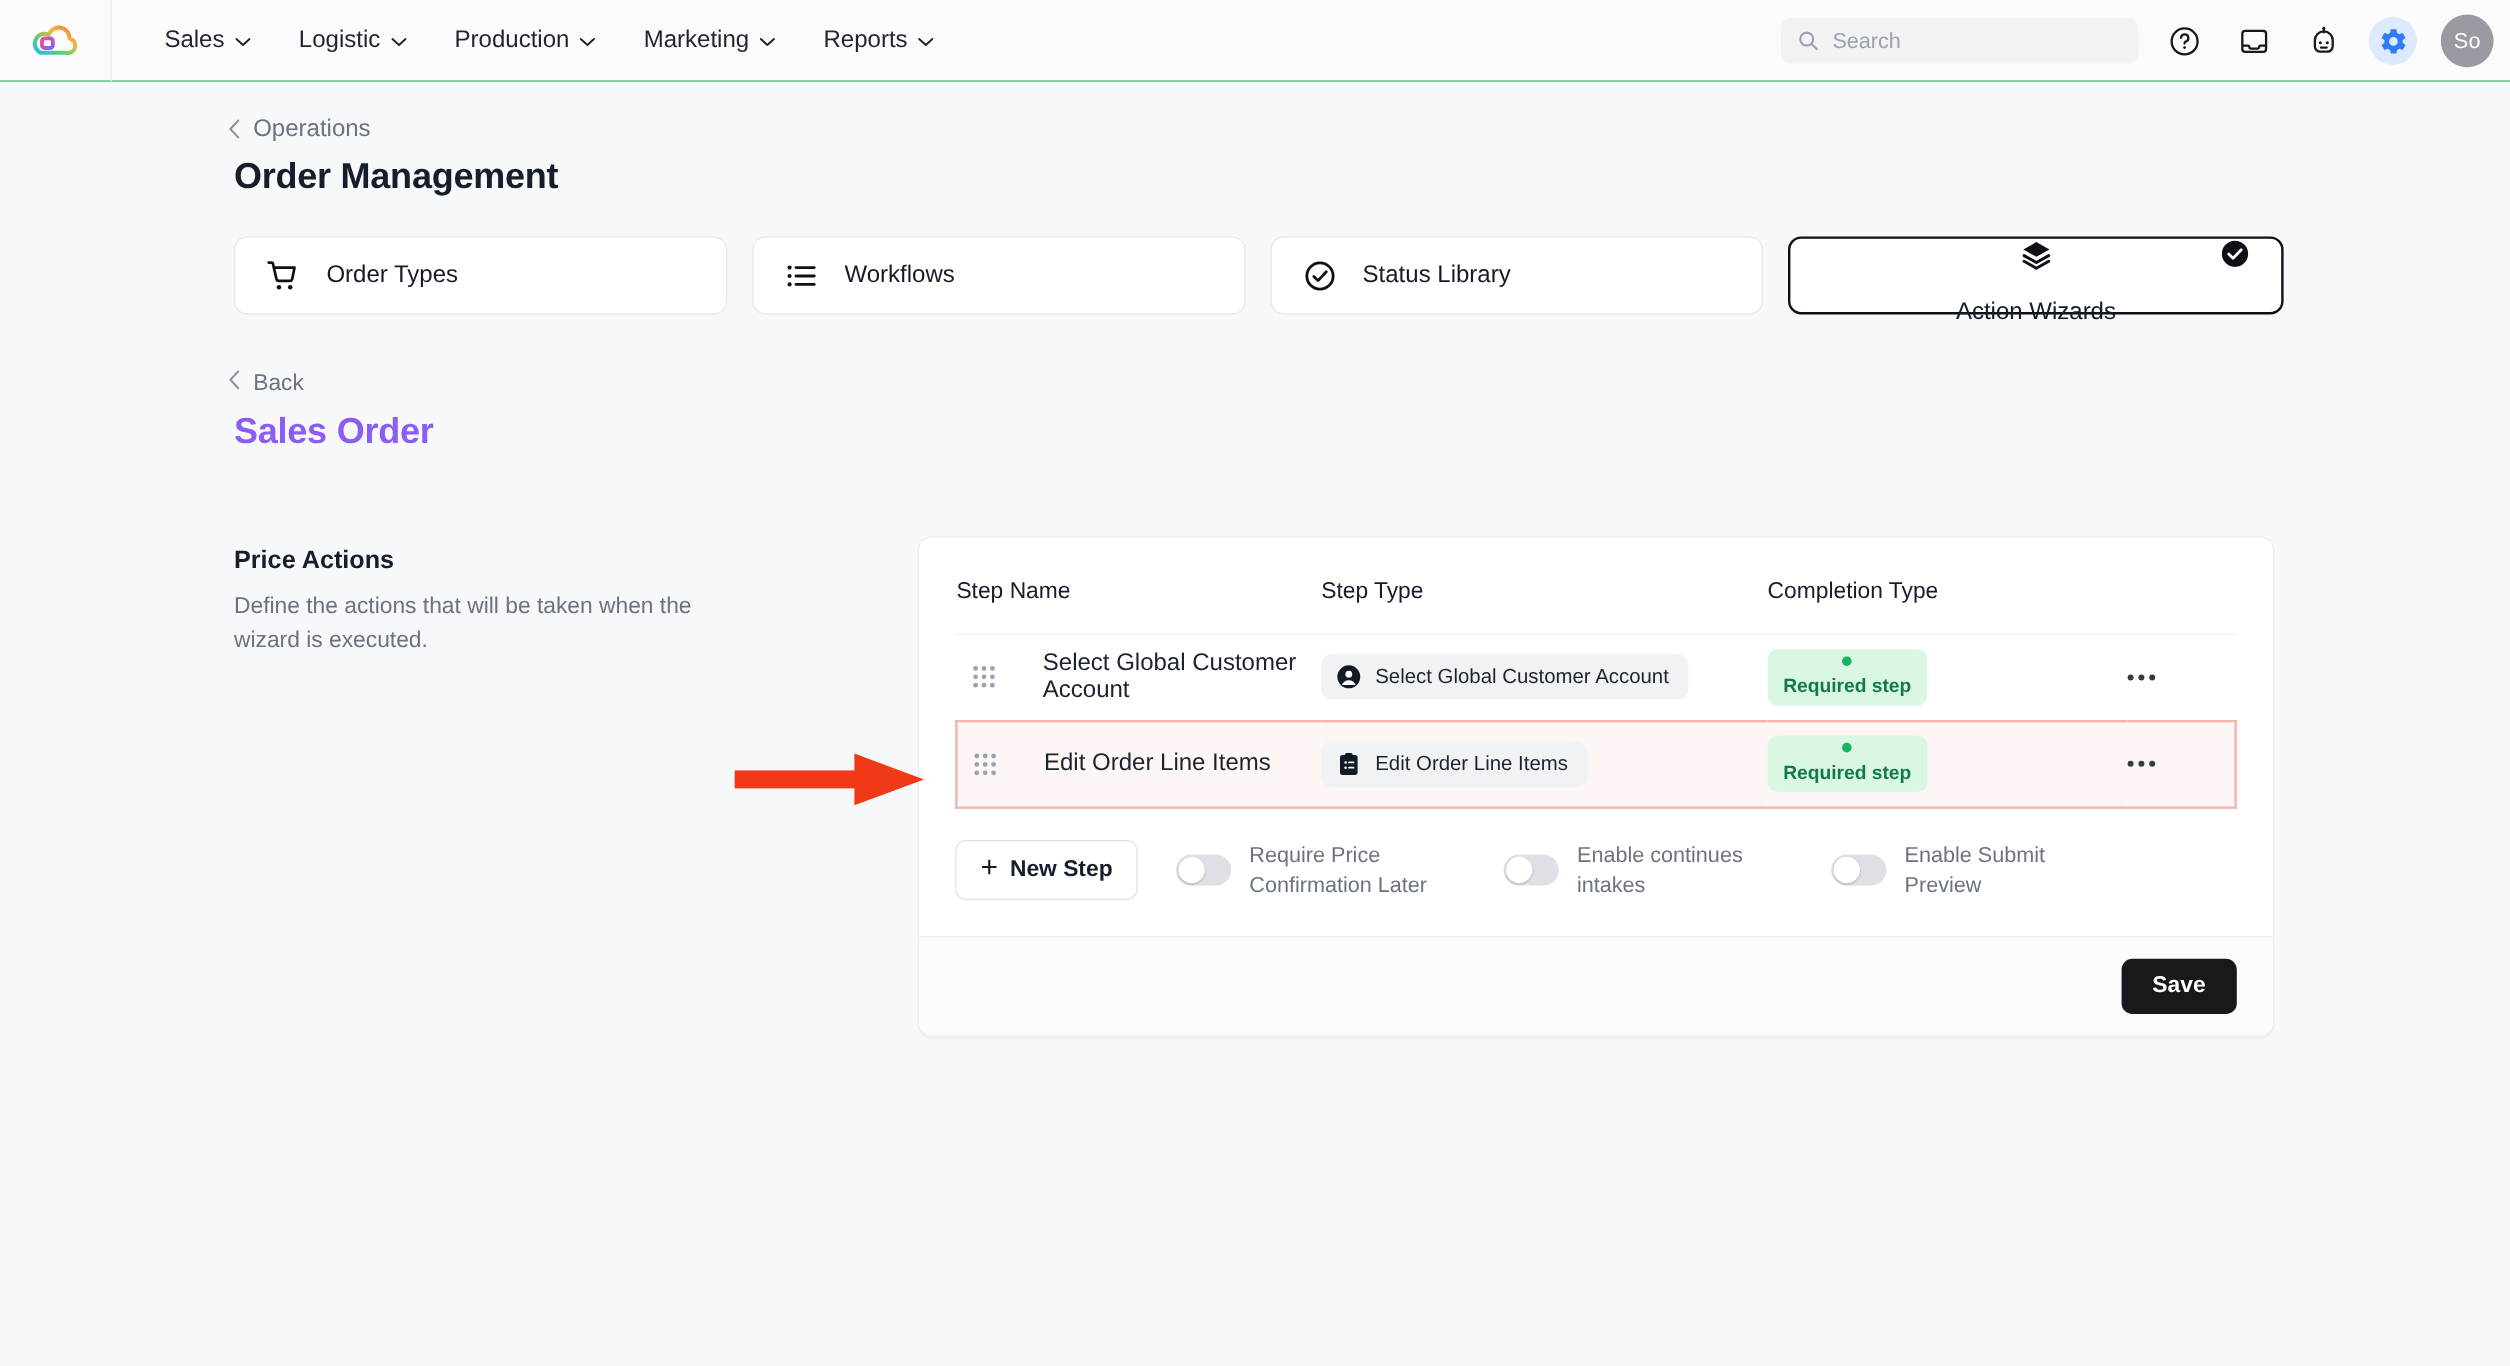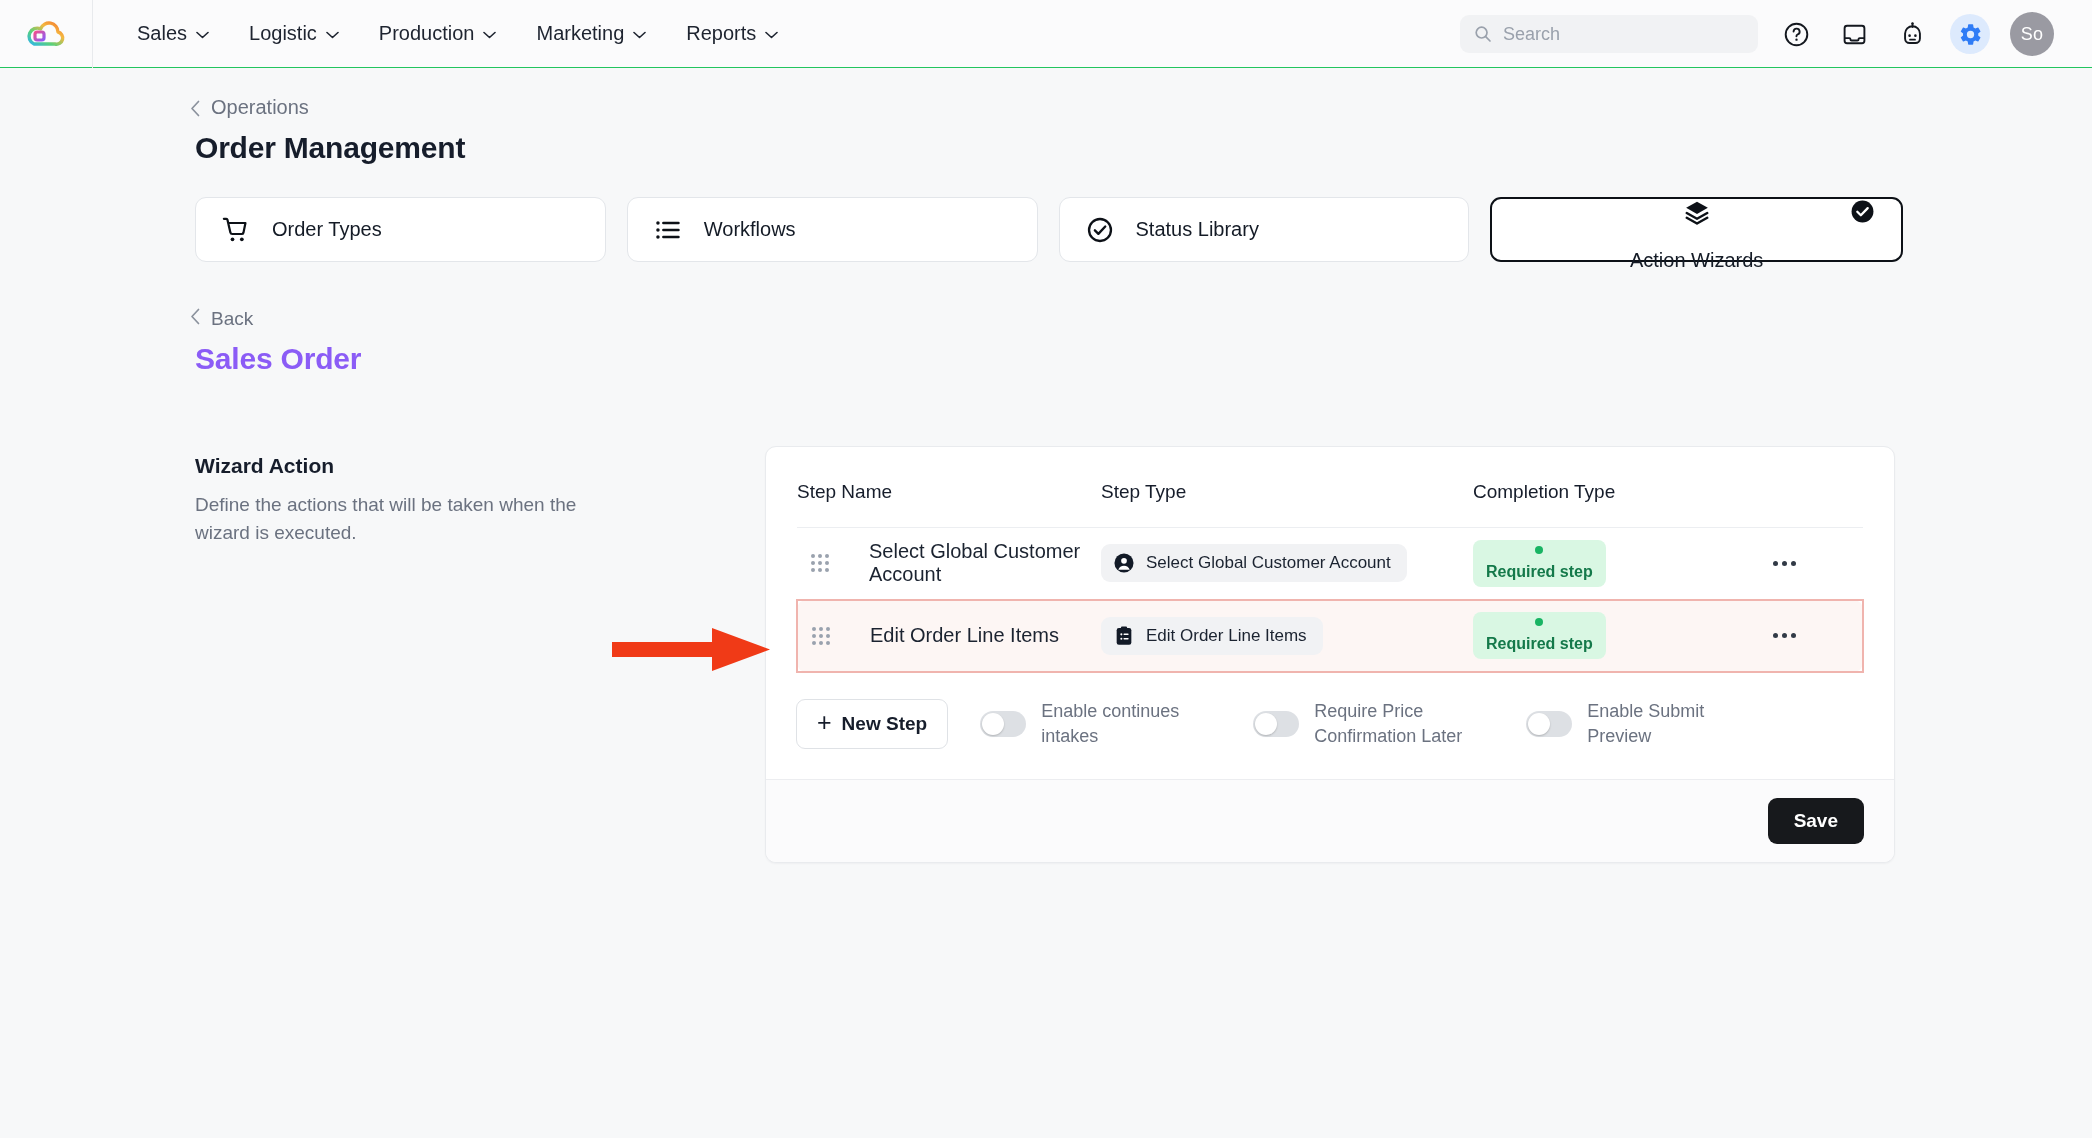--- a/index.html
+++ b/index.html
@@ -32,21 +32,21 @@
     font-size: 20px; color: #1e2430; font-weight: 400;
     cursor: pointer; white-space: nowrap;
   }
   .chev {
     width: 13px; height: 8px; position: relative; top: 1px;
     display: inline-block;
   }
   .chev svg { display: block; }
 
   .top-right {
-    position: absolute; right: 38px; top: 0; height: 68px;
+    position: absolute; right: 14px; top: 0; height: 68px;
     display: flex; align-items: center; gap: 18px; justify-content: space-between;
   }
   .search-box {
     width: 298px; height: 38px;
     background: #f1f2f4; border-radius: 9px;
     display: flex; align-items: center; gap: 11px;
     padding: 0 14px;
   }
   .search-box .sicon { width: 18px; height: 18px; flex: 0 0 18px; }
   .search-input {
@@ -414,21 +414,21 @@
           <path d="M8.5 1.5 L2 8.5 L8.5 15.5" fill="none" stroke="#8b929d" stroke-width="1.7" stroke-linecap="round" stroke-linejoin="round"></path>
         </svg></span>
     <span>Back</span>
   </div>
 
   <h2 class="sub-title">Sales Order</h2>
 
   <div class="content">
 
     <div class="left-pane">
-      <div class="left-title">Wizard Action</div>
+      <div class="left-title">Price Actions</div>
       <div class="left-desc">Define the actions that will be taken when the wizard is executed.</div>
     </div>
 
     <div class="card">
       <div class="card-body">
         <table class="steps">
           <thead>
             <tr>
               <th class="c-name">Step Name</th>
               <th class="c-type">Step Type</th>
@@ -539,28 +539,28 @@
       <div class="toolbar">
         <div class="new-step-btn">
           <span class="plus">+</span>
           <span>New Step</span>
         </div>
 
         <div class="switch-group">
           <span class="switch">
               <span class="knob"></span>
             </span>
-          <span class="switch-label">Enable continues intakes</span>
+          <span class="switch-label">Require Price Confirmation Later</span>
         </div>
 
         <div class="switch-group">
           <span class="switch">
               <span class="knob"></span>
             </span>
-          <span class="switch-label">Require Price Confirmation Later</span>
+          <span class="switch-label">Enable continues intakes</span>
         </div>
 
         <div class="switch-group">
           <span class="switch">
               <span class="knob"></span>
             </span>
           <span class="switch-label">Enable Submit Preview</span>
         </div>
       </div>
 

